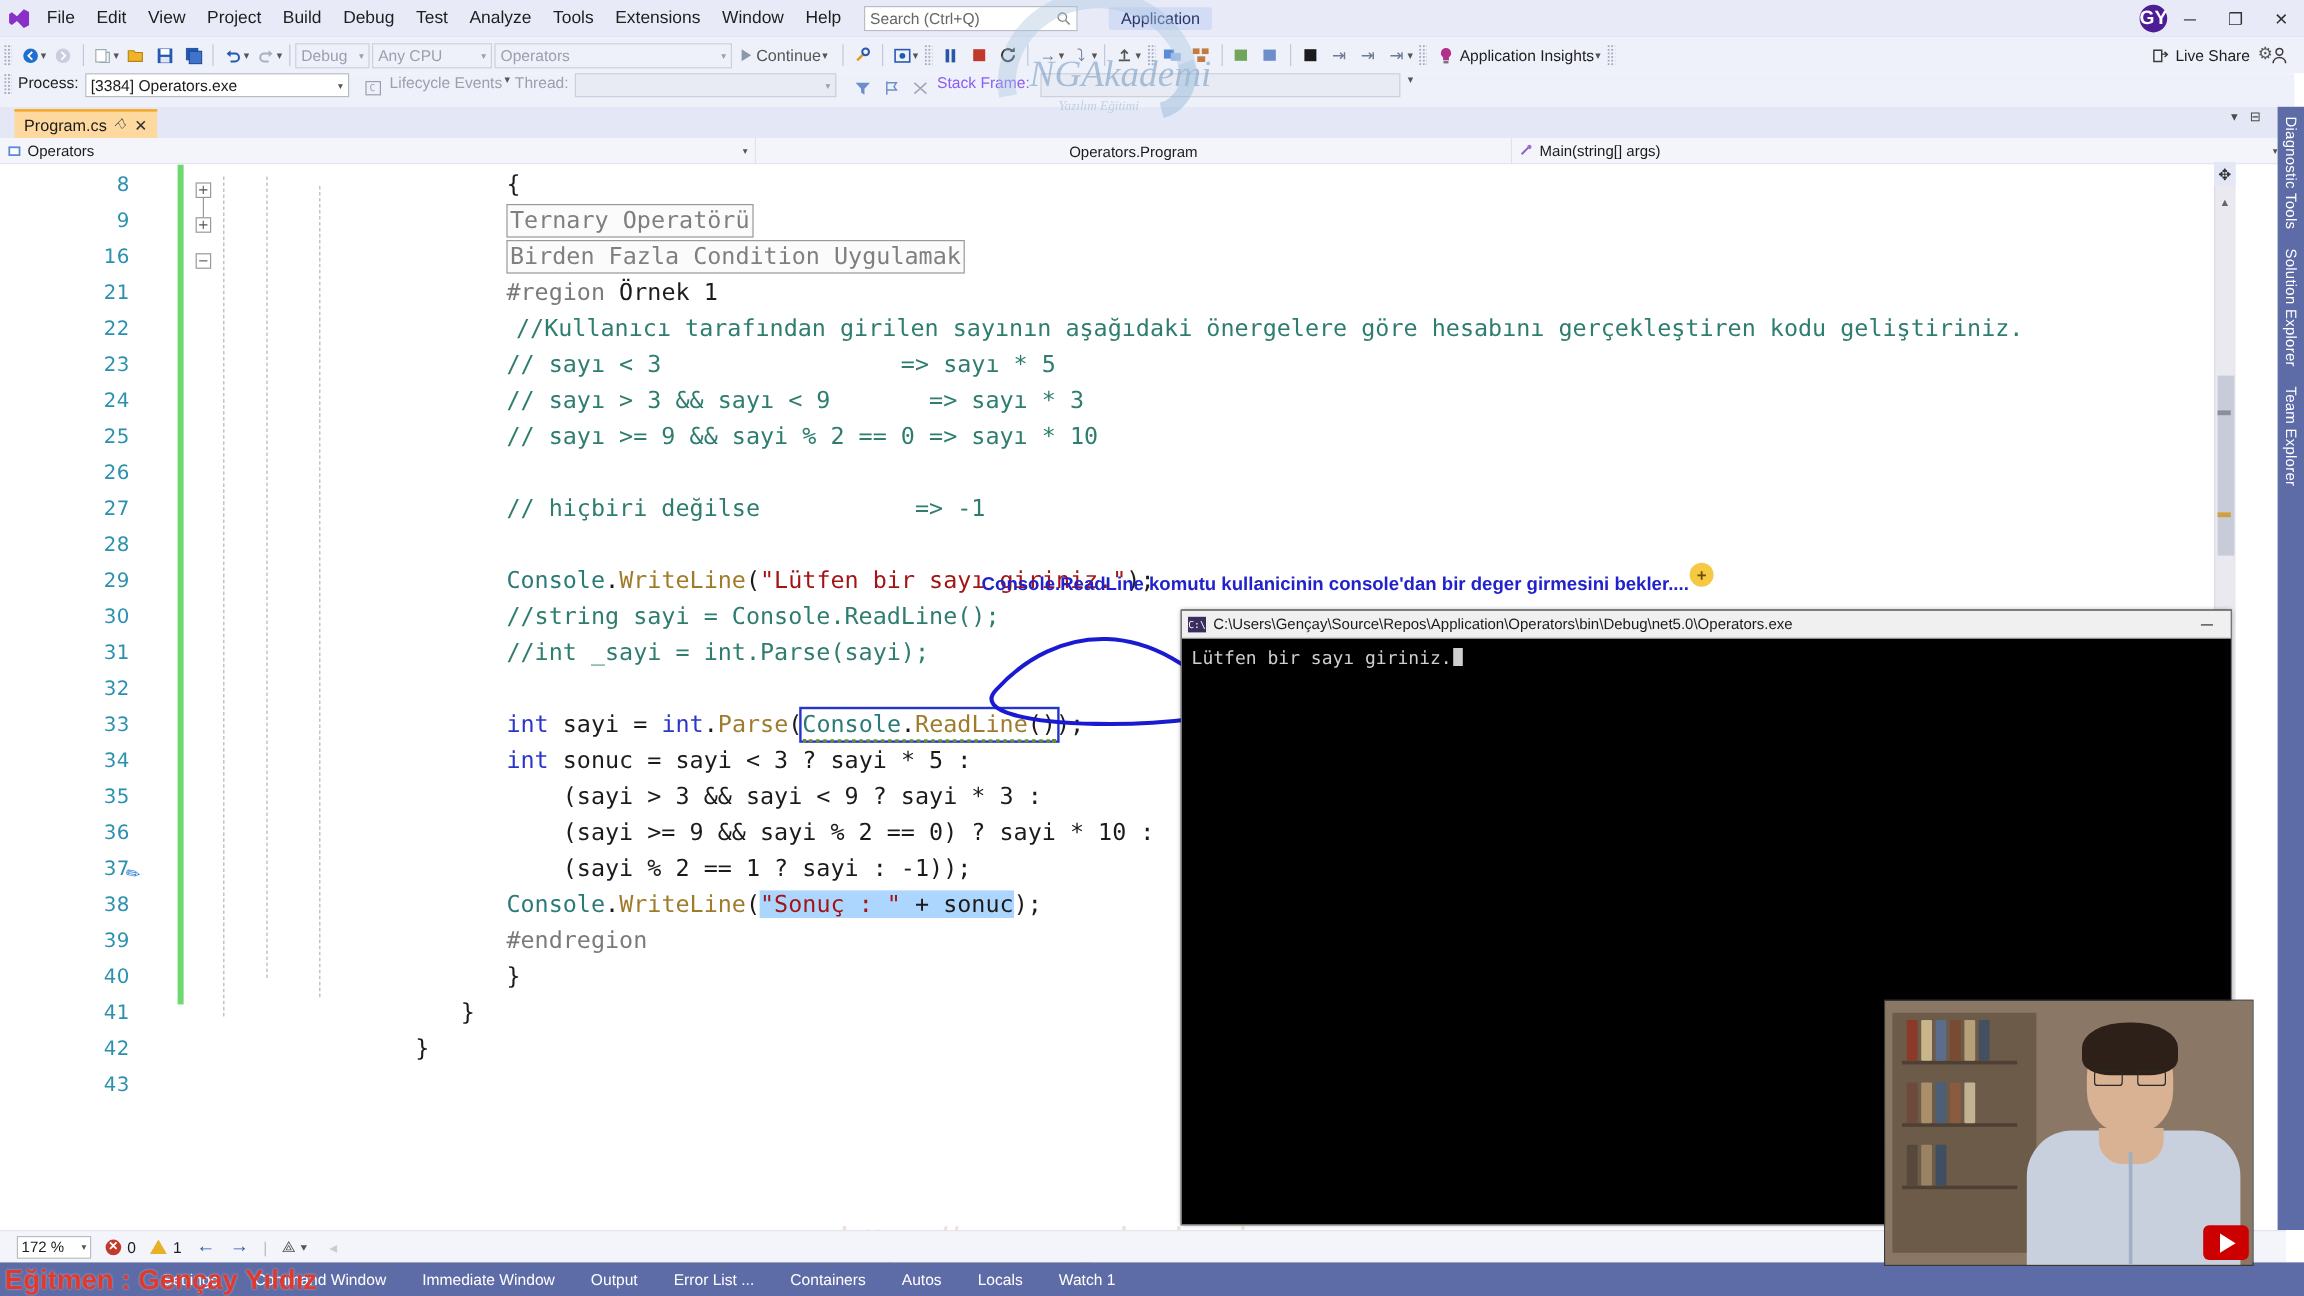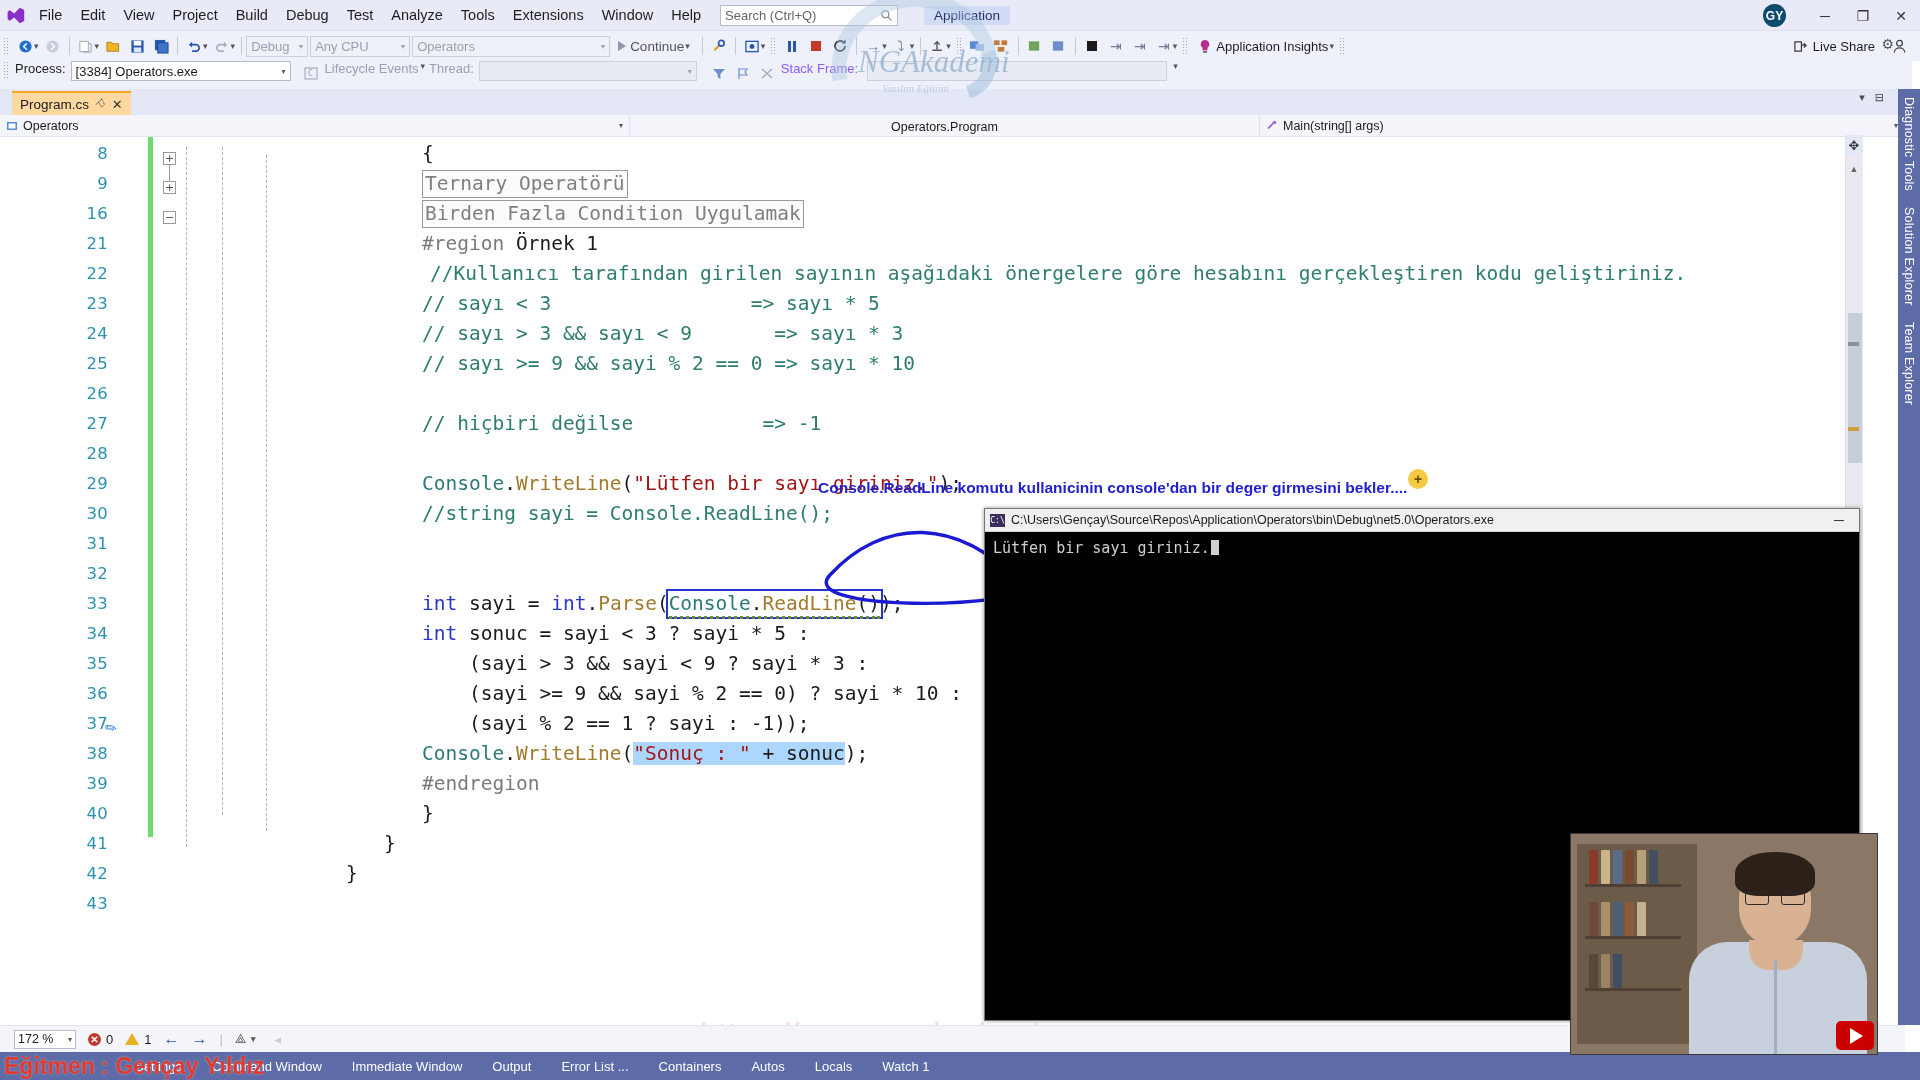--- a/index.html
+++ b/index.html
@@ -46,24 +46,24 @@
     margin-left: 26px;
     background: #d3dcf5; color: #26356b;
     font-size: 13.5px; padding: 2px 10px; border-radius: 2px;
   }
   .titlebar-right {
     position: absolute; right: 0; top: 0; height: 31px;
     display: flex; align-items: center;
   }
   .avatar-badge {
     width: 23px; height: 23px; border-radius: 50%;
-    background: #0c4a6e; color: #fff;
-    font-size: 12px; font-weight: bold;
+    background: #4c1d95; color: #fff;
+    font-size: 16px; font-weight: bold;
     display: flex; align-items: center; justify-content: center;
-    margin-right: 20px;
+    margin-right: 0;
   }
   .win-btn {
     width: 38px; height: 31px;
     display: flex; align-items: center; justify-content: center;
     color: #333; font-size: 14px;
   }
 
   
   .toolbar {
     position: absolute; left: 0; top: 31px; width: 1920px; height: 30px;
@@ -761,20 +761,21 @@
         <div class="ln" style="top: 332px;">
           <span class="lnum">29</span>
           <span class="lcode" style="left: 272px;"><span class="c-cls">Console</span><span class="c-plain">.</span><span class="c-meth">WriteLine</span><span class="c-plain">(</span><span class="c-str">"Lütfen bir sayı giriniz."</span><span class="c-plain">);</span></span>
         </div>
         <div class="ln" style="top: 362px;">
           <span class="lnum">30</span>
           <span class="lcode" style="left: 272px;"><span class="c-cmt">//string sayi = Console.ReadLine();</span></span>
         </div>
         <div class="ln" style="top: 392px;">
           <span class="lnum">31</span>
+          <span class="lcode" style="left: 272px;"><span class="c-cmt">//int _sayi = int.Parse(sayi);</span></span>
         </div>
         <div class="ln" style="top: 422px;">
           <span class="lnum">32</span>
           <span class="lcode" style="left: 272px;"></span>
         </div>
         <div class="ln" style="top: 452px;">
           <span class="lnum">33</span>
           <span class="lcode" style="left: 272px;"><span class="c-kw">int</span><span class="c-plain"> sayi </span><span class="c-plain">=</span><span class="c-plain"> </span><span class="c-kw">int</span><span class="c-plain">.</span><span class="c-meth">Parse</span><span class="c-plain">(</span><span class="box-hl"><span class="squiggle"><span class="c-cls">Console</span><span class="c-plain">.</span><span class="c-meth">ReadLine</span><span class="c-plain">()</span></span></span><span class="c-plain">);</span></span>
         </div>
         <div class="ln" style="top: 482px;">

